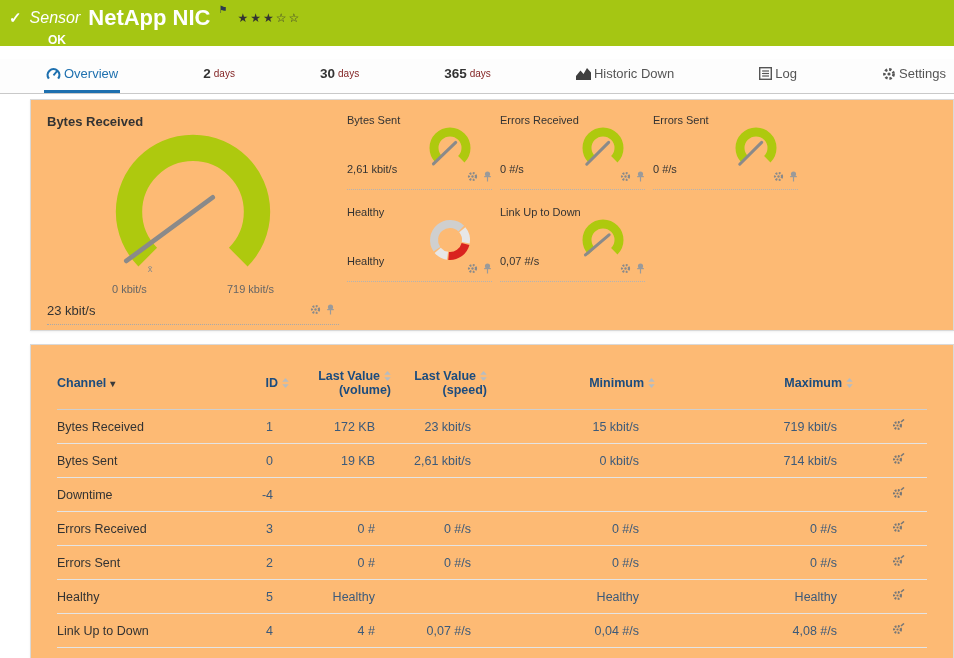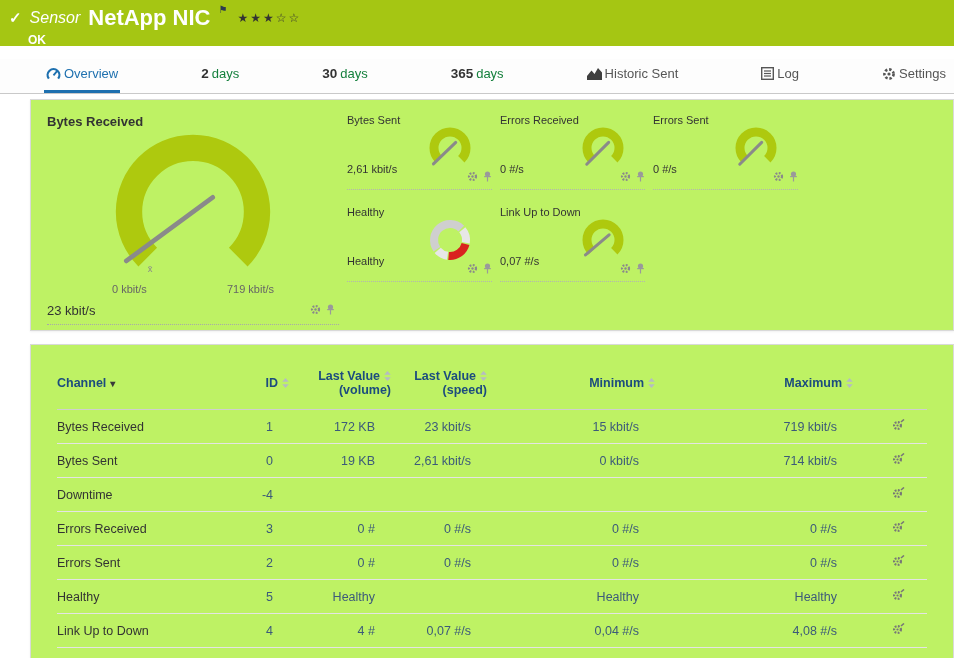--- a/index.html
+++ b/index.html
@@ -8,39 +8,39 @@
     background: #ffffff; font-family: "Liberation Sans", sans-serif;
   }
   
   .topbar { height: 46px; background: var(--header-green, #a5c613); color: #fff; }
   .topbar-row1 { display: flex; align-items: center; gap: 8px; padding: 5px 0 0 9px; }
   .check-icon { font-size: 15px; font-weight: bold; }
   .sensor-type { font-style: italic; font-size: 16px; }
   .sensor-title { font-size: 22px; font-weight: bold; }
   .flag-icon { font-size: 10px; color: #2e3d4f; align-self: flex-start; margin-top: -1px; }
   .stars { font-size: 12px; color: #333; letter-spacing: 2px; margin-left: 2px; cursor: pointer; }
-  .status-ok { margin-left: 28px; font-weight: bold; font-size: 12px; margin-top: 2px; }
+  .status-ok { margin-left: 48px; font-weight: bold; font-size: 12px; margin-top: 2px; }
 
   
   .tabs {
     margin-top: 13px; height: 35px; border-bottom: 1px solid #c9c9c9;
     display: flex; align-items: stretch; justify-content: space-between;
     padding: 0 6px 0 44px; background: #fdfdfd;
   }
   .tab {
     display: flex; align-items: center; gap: 3px; font-size: 13px; color: #555;
     border-bottom: 3px solid transparent; padding: 0 2px 2px; cursor: pointer; white-space: nowrap;
   }
   .tab.active { color: var(--active-blue, #1e70af); border-bottom-color: var(--active-blue, #1e70af); }
   .tab .num { color: #333; font-weight: bold; font-size: 13.5px; }
-  .tab .days-label { color: #15803d; font-size: 13px; }
+  .tab .days-label { color: #7f1d1d; font-size: 10px; }
   .ticon { display: inline-flex; align-items: center; }
 
   
-  .card { margin-left: 30px; background: #bef264; border: 1px solid #d9d9d9; box-shadow: 0 1px 2px rgba(0,0,0,.06); }
+  .card { margin-left: 30px; background: #fdba74; border: 1px solid #d9d9d9; box-shadow: 0 1px 2px rgba(0,0,0,.06); }
   .gauges-card { margin-top: 5px; height: 232px; display: flex; padding: 10px 6px 0 16px; }
   .table-card { margin-top: 13px; padding: 16px 26px 0; min-height: 322px; }
 
   
   .big-gauge { width: 292px; display: flex; flex-direction: column; }
   .bg-title { font-size: 13px; font-weight: bold; color: #333; padding-top: 4px; }
   .bg-svg-wrap { align-self: center; margin-top: 0; line-height: 0; }
   .bg-scale {
     width: 206px; align-self: center; display: flex; justify-content: space-between;
     font-size: 11px; color: #666; padding: 0 22px; margin-top: -6px;
@@ -112,21 +112,21 @@
   <div class="tab">
     <span class="num">365</span>
     <span class="days-label">days</span>
   </div>
   <div class="tab">
     <span class="ticon">
       <svg width="15" height="13" viewBox="0 0 15 13">
           <path d="M0 13 L0 9 L4.5 3.5 L7.5 7 L11 1 L15 5.5 L15 13 Z" fill="#3f3f3f"></path>
         </svg>
     </span>
-    <span>Historic Sent</span>
+    <span>Historic Down</span>
   </div>
   <div class="tab">
     <span class="ticon">
       <svg width="13" height="13" viewBox="0 0 13 13">
           <rect x="0.7" y="0.7" width="11.6" height="11.6" fill="none" stroke="#555" stroke-width="1.4"></rect>
           <line x1="3" y1="4" x2="10" y2="4" stroke="#555" stroke-width="1.2"></line>
           <line x1="3" y1="6.5" x2="10" y2="6.5" stroke="#555" stroke-width="1.2"></line>
           <line x1="3" y1="9" x2="10" y2="9" stroke="#555" stroke-width="1.2"></line>
         </svg>
     </span>

